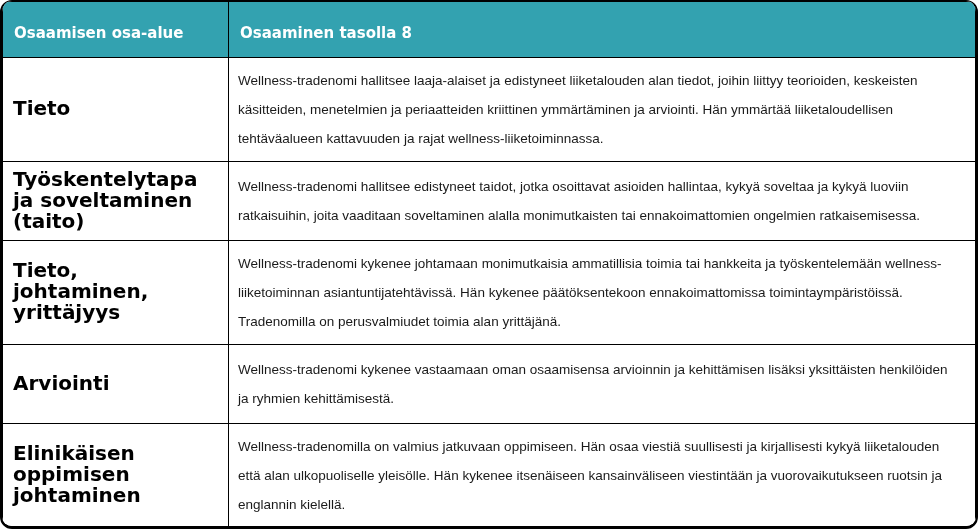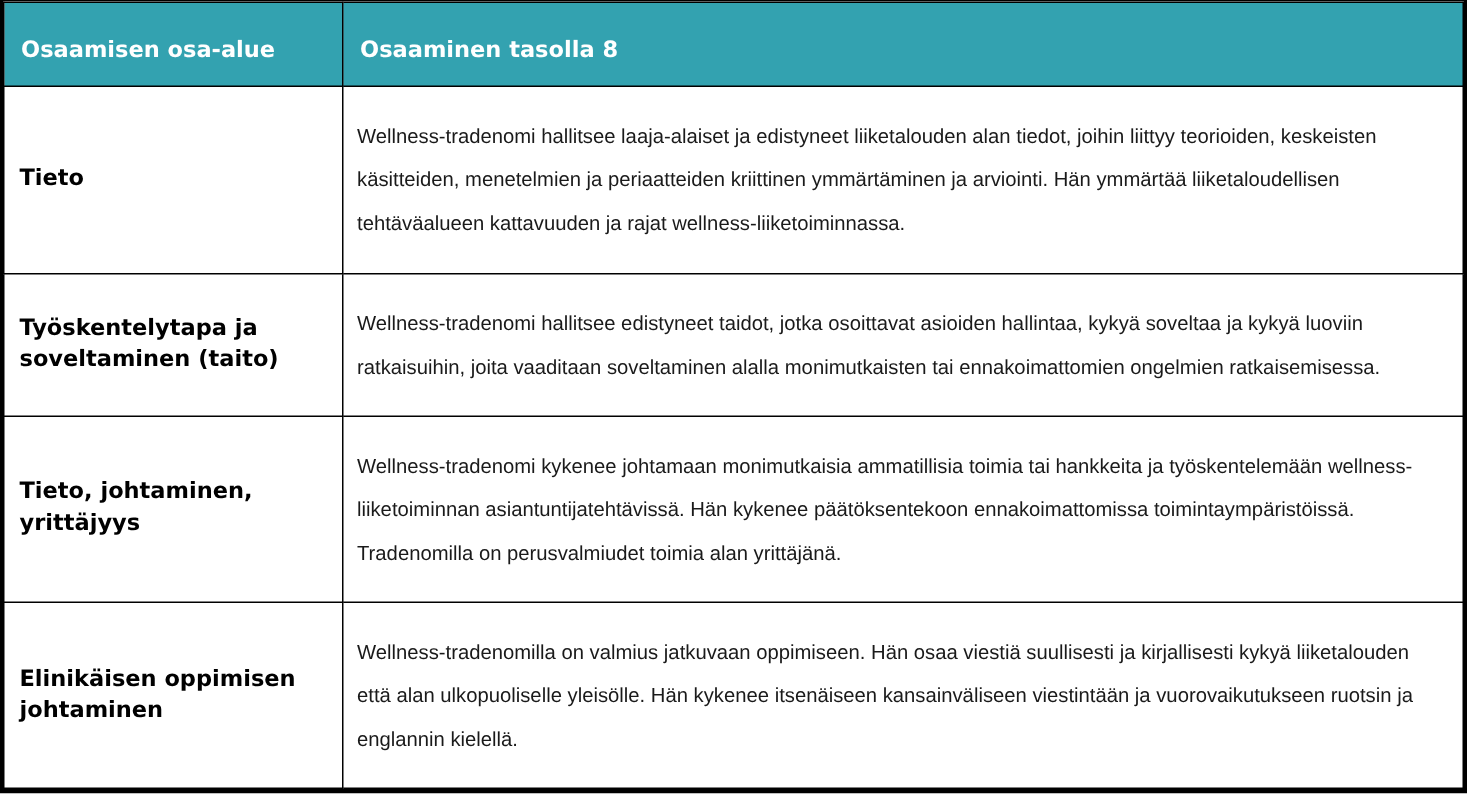--- a/index.html
+++ b/index.html
@@ -16,20 +16,21 @@
   }
   .table-wrap {
     width: 978px;
     height: 529px;
     border-left: 2px solid var(--border);
     border-right: 2px solid var(--border);
     border-top: 1px solid var(--border);
     border-bottom: 3px solid var(--border);
     overflow: hidden;
     background: var(--cell-bg);
+    border-radius: 12px;
   }
   table.competence-table {
     width: 100%;
     height: 100%;
     border-collapse: collapse;
     table-layout: fixed;
   }
   .competence-table col.col-area { width: 226px; }
   .competence-table th,
   .competence-table td {
@@ -44,21 +45,21 @@
     font-family: "DejaVu Sans", sans-serif;
     font-weight: bold;
     font-size: 15px;
     padding: 6px 10px 0 11px;
   }
   .competence-table tbody th.area-cell {
     background: var(--cell-bg);
     color: #000000;
     font-family: "DejaVu Sans", sans-serif;
     font-weight: bold;
-    font-size: 15px;
+    font-size: 20px;
     line-height: 21px;
     padding: 0 12px 2px 10px;
   }
   .competence-table tbody td.description-cell {
     background: var(--cell-bg);
     color: var(--body-text);
     font-size: 13.5px;
     line-height: 29px;
     padding: 0 16px 0 9px;
     margin-top: 26px;
@@ -90,19 +91,23 @@
         <td class="description-cell">Wellness-tradenomi hallitsee laaja-alaiset ja edistyneet liiketalouden alan tiedot, joihin liittyy teorioiden, keskeisten käsitteiden, menetelmien ja periaatteiden kriittinen ymmärtäminen ja arviointi. Hän ymmärtää liiketaloudellisen tehtäväalueen kattavuuden ja rajat wellness-liiketoiminnassa.</td>
       </tr>
       <tr class="row-1">
         <th class="area-cell">Työskentelytapa ja soveltaminen (taito)</th>
         <td class="description-cell">Wellness-tradenomi hallitsee edistyneet taidot, jotka osoittavat asioiden hallintaa, kykyä soveltaa ja kykyä luoviin ratkaisuihin, joita vaaditaan soveltaminen alalla monimutkaisten tai ennakoimattomien ongelmien ratkaisemisessa.</td>
       </tr>
       <tr class="row-2">
         <th class="area-cell">Tieto, johtaminen, yrittäjyys</th>
         <td class="description-cell">Wellness-tradenomi kykenee johtamaan monimutkaisia ammatillisia toimia tai hankkeita ja työskentelemään wellness-liiketoiminnan asiantuntijatehtävissä. Hän kykenee päätöksentekoon ennakoimattomissa toimintaympäristöissä. Tradenomilla on perusvalmiudet toimia alan yrittäjänä.</td>
       </tr>
+      <tr class="row-3">
+        <th class="area-cell">Arviointi</th>
+        <td class="description-cell">Wellness-tradenomi kykenee vastaamaan oman osaamisensa arvioinnin ja kehittämisen lisäksi yksittäisten henkilöiden ja ryhmien kehittämisestä.</td>
+      </tr>
       <tr class="row-4">
         <th class="area-cell">Elinikäisen oppimisen johtaminen</th>
         <td class="description-cell">Wellness-tradenomilla on valmius jatkuvaan oppimiseen. Hän osaa viestiä suullisesti ja kirjallisesti kykyä liiketalouden että alan ulkopuoliselle yleisölle. Hän kykenee itsenäiseen kansainväliseen viestintään ja vuorovaikutukseen ruotsin ja englannin kielellä.</td>
       </tr>
     </tbody>
   </table>
 </div>
 
 </body></html>

